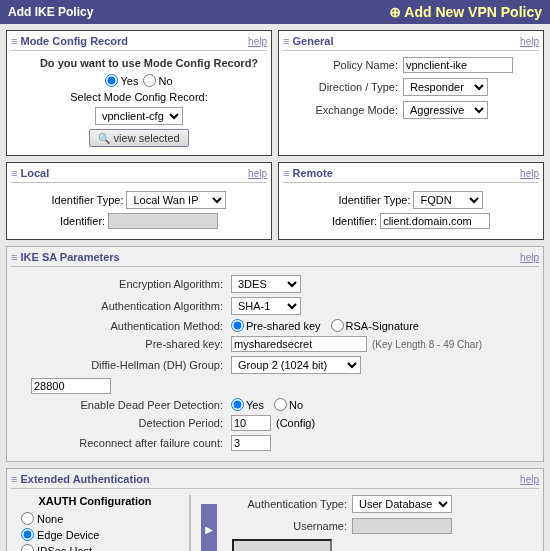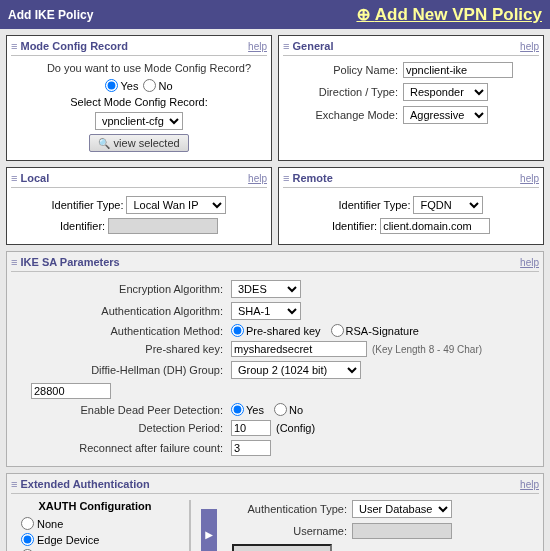--- a/index.html
+++ b/index.html
@@ -18,22 +18,21 @@
       padding: 4px 8px;
       display: flex;
       justify-content: space-between;
       align-items: center;
       font-weight: bold;
       font-size: 12px;
     }
     .header-title { color: white; }
     .header-link {
       color: #ffff99;
-      font-size: 17px;
-      text-decoration: underline;
+      font-size: 14px;
       cursor: pointer;
     }
     .header-link::before {
       content: "⊕ ";
     }
 
     
     .main {
       background: #e8e8e8;
       padding: 6px;
@@ -77,21 +76,21 @@
     }
     .help-link {
       color: #8080b0;
       font-size: 10px;
       cursor: pointer;
       text-decoration: underline;
     }
     .form-label-center {
       text-align: right;
       color: #333;
-      font-weight: normal;
+      font-weight: bold;
       margin-bottom: 5px;
       font-size: 11px;
       padding-left: 20px;
     }
 
     input[type="text"], select {
       font-size: 11px;
       border: 1px solid #a0a0a0;
       padding: 1px 2px;
       background: white;

